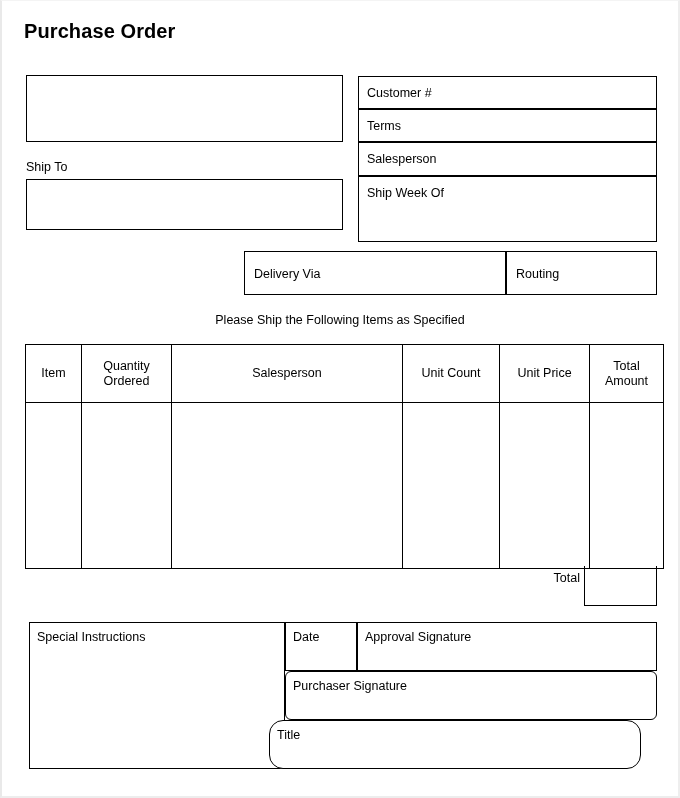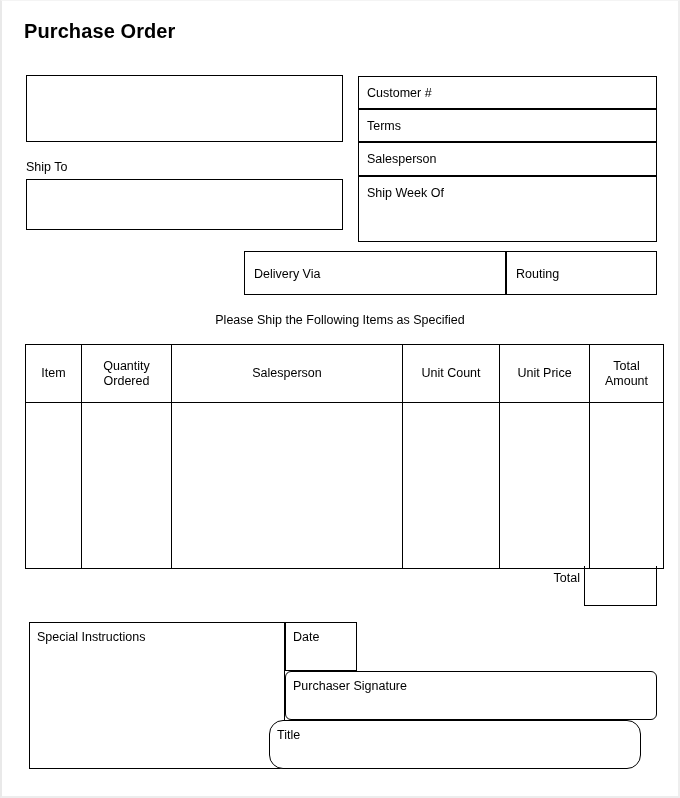--- a/index.html
+++ b/index.html
@@ -201,20 +201,23 @@
   <div class="bottom">
 
     <div class="b-box" style="left:0; top:0; width:256px; height:147px;">
       <span class="b-label" style="left:7px; top:7px;">Special Instructions</span>
     </div>
 
     <div class="b-box" style="left:256px; top:0; width:72px; height:49px;">
       <span class="b-label" style="left:7px; top:7px;">Date</span>
     </div>
 
+    <div class="b-box" style="left:328px; top:0; width:300px; height:49px;">
+      <span class="b-label" style="left:7px; top:7px;">Approval Signature</span>
+    </div>
 
     <div class="b-box" style="left:256px; top:49px; width:372px; height:49px;border-radius:6px;">
       <span class="b-label" style="left:7px; top:7px;">Purchaser Signature</span>
     </div>
 
     <div class="b-box" style="left:240px; top:98px; width:372px; height:49px;border-radius:14px;">
       <span class="b-label" style="left:7px; top:7px;">Title</span>
     </div>
 
   </div>

